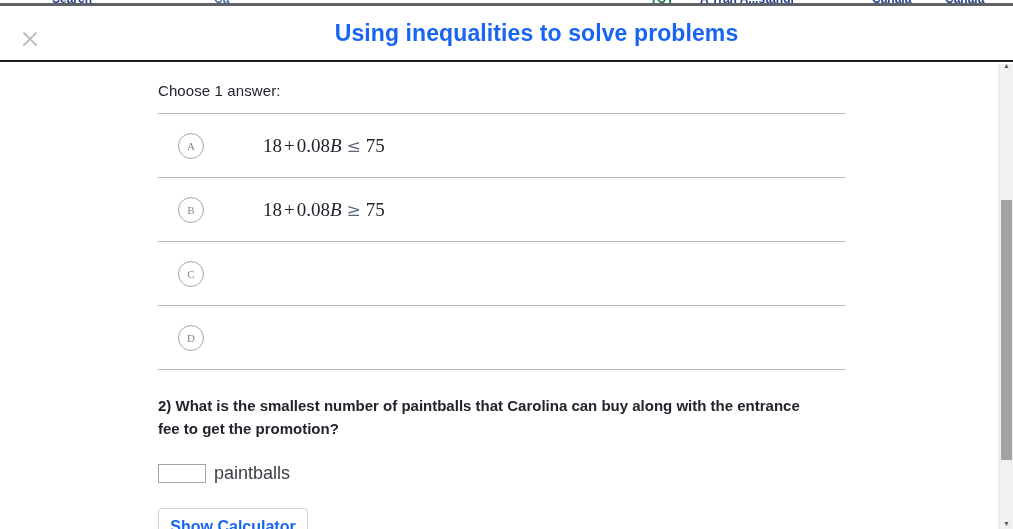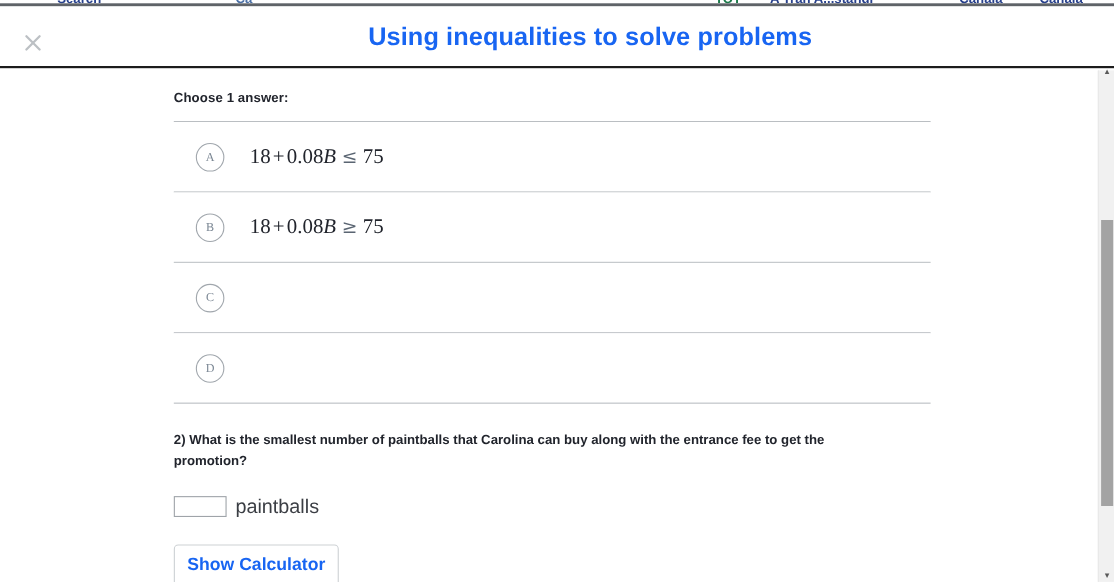--- a/index.html
+++ b/index.html
@@ -94,22 +94,22 @@
     overflow: hidden;
   }
   .content-inner {
     position: relative;
     padding-left: 158px;
     padding-top: 18px;
     width: 688px;
   }
 
   .choose-label {
-    font-size: 12px;
-    font-weight: 700;
+    font-size: 15px;
+    font-weight: 400;
     color: #21242c;
     margin: 0 0 14px 0;
     letter-spacing: 0.1px;
   }
 
   
   .choices {
     width: 688px;
     border-top: 1px solid #babec2;
   }
@@ -136,40 +136,41 @@
     font-size: 11px;
     color: #7b8794;
     font-family: "Liberation Serif", serif;
     background: #ffffff;
   }
   .choice-math {
     font-family: "Liberation Serif", serif;
     font-size: 19px;
     color: #21242c;
     white-space: nowrap;
+    margin-left: 36px;
   }
   .choice-math .mvar {
     font-style: italic;
   }
   .choice-math .mop {
     color: #21242c;
     padding: 0 2px;
   }
   .choice-math .mrel {
     color: #5a6572;
     padding: 0 5px;
     font-family: "DejaVu Serif", serif;
     font-size: 17px;
   }
 
   
   .question-text {
     width: 655px;
     margin-top: 24px;
-    font-size: 12px;
+    font-size: 15px;
     font-weight: 700;
     color: #21242c;
     line-height: 1.55;
   }
 
   .answer-entry {
     display: flex;
     align-items: center;
     margin-top: 22px;
   }

